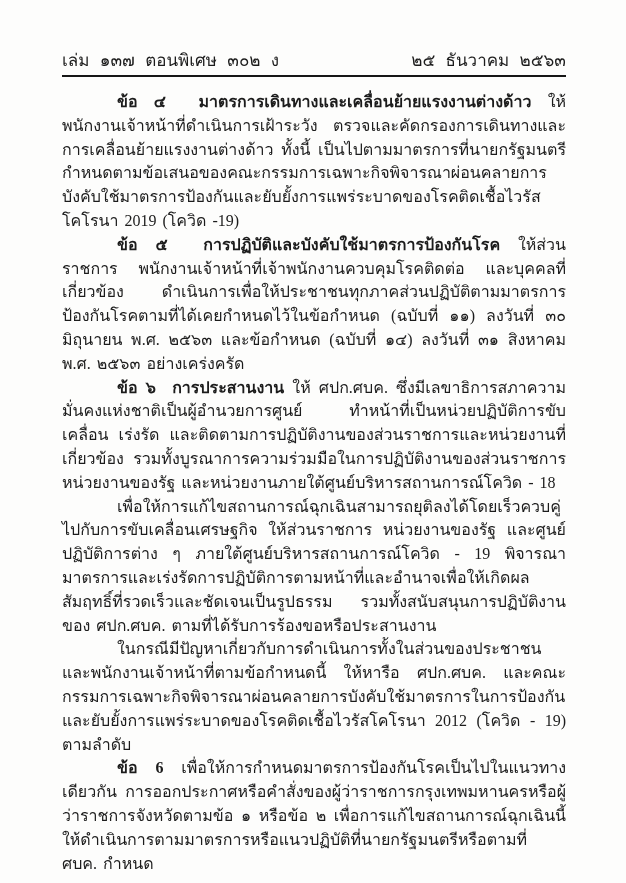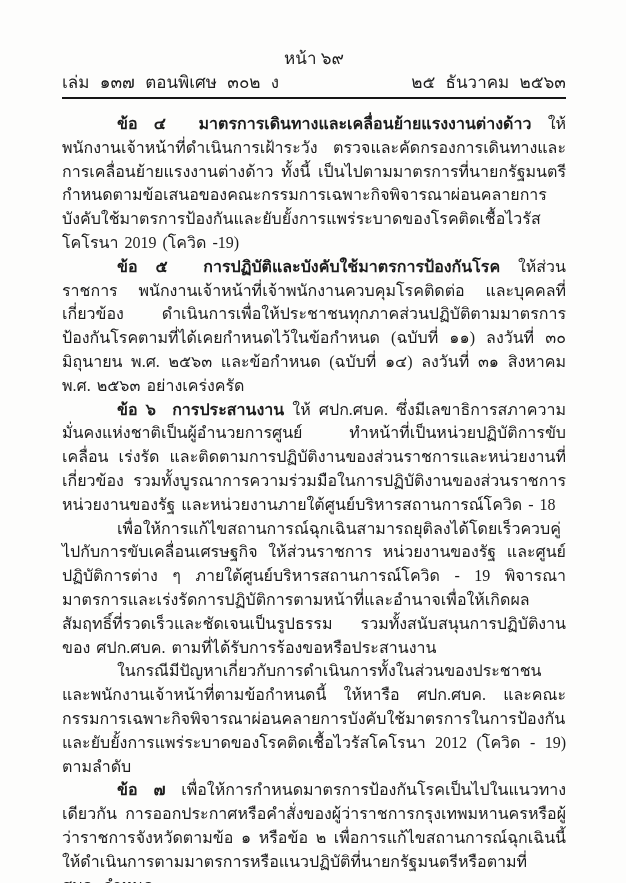--- a/index.html
+++ b/index.html
@@ -56,21 +56,20 @@
     word-spacing: 2px;
   }
   .b { font-weight: bold; font-family: Liberation Serif, serif; }
 </style>
 </head>
 <body>
 
 <div class="page">
   <div class="content">
 
-    <div class="hdr-page-label">หน้า ๖๙</div>
 
     <div class="hdr-row">
       <span class="hdr-volume">เล่ม ๑๓๗ ตอนพิเศษ ๓๐๒ ง</span>
       <span class="hdr-date">๒๕ ธันวาคม ๒๕๖๓</span>
     </div>
 
     <hr class="rule">
 
     <div class="bodytext">
 
@@ -91,19 +90,19 @@
 
       <p class="para">
         <span>เพื่อให้การแก้ไขสถานการณ์ฉุกเฉินสามารถยุติลงได้โดยเร็วควบคู่ไปกับการขับเคลื่อนเศรษฐกิจ ให้ส่วนราชการ หน่วยงานของรัฐ และศูนย์ปฏิบัติการต่าง ๆ ภายใต้ศูนย์บริหารสถานการณ์โควิด - 19 พิจารณามาตรการและเร่งรัดการปฏิบัติการตามหน้าที่และอำนาจเพื่อให้เกิดผลสัมฤทธิ์ที่รวดเร็วและชัดเจนเป็นรูปธรรม รวมทั้งสนับสนุนการปฏิบัติงานของ ศปก.ศบค. ตามที่ได้รับการร้องขอหรือประสานงาน</span>
       </p>
 
       <p class="para">
         <span>ในกรณีมีปัญหาเกี่ยวกับการดำเนินการทั้งในส่วนของประชาชนและพนักงานเจ้าหน้าที่ตามข้อกำหนดนี้ ให้หารือ ศปก.ศบค. และคณะกรรมการเฉพาะกิจพิจารณาผ่อนคลายการบังคับใช้มาตรการในการป้องกันและยับยั้งการแพร่ระบาดของโรคติดเชื้อไวรัสโคโรนา 2012 (โควิด - 19) ตามลำดับ</span>
       </p>
 
       <p class="para">
-        <span class="b">ข้อ ๗</span>
+        <span class="b">ข้อ 6</span>
         <span>เพื่อให้การกำหนดมาตรการป้องกันโรคเป็นไปในแนวทางเดียวกัน การออกประกาศหรือคำสั่งของผู้ว่าราชการกรุงเทพมหานครหรือผู้ว่าราชการจังหวัดตามข้อ ๑ หรือข้อ ๒ เพื่อการแก้ไขสถานการณ์ฉุกเฉินนี้ ให้ดำเนินการตามมาตรการหรือแนวปฏิบัติที่นายกรัฐมนตรีหรือตามที่ ศบค. กำหนด</span>
       </p>
 
     </div>
   </div>
 </div>
 
 </body></html>

